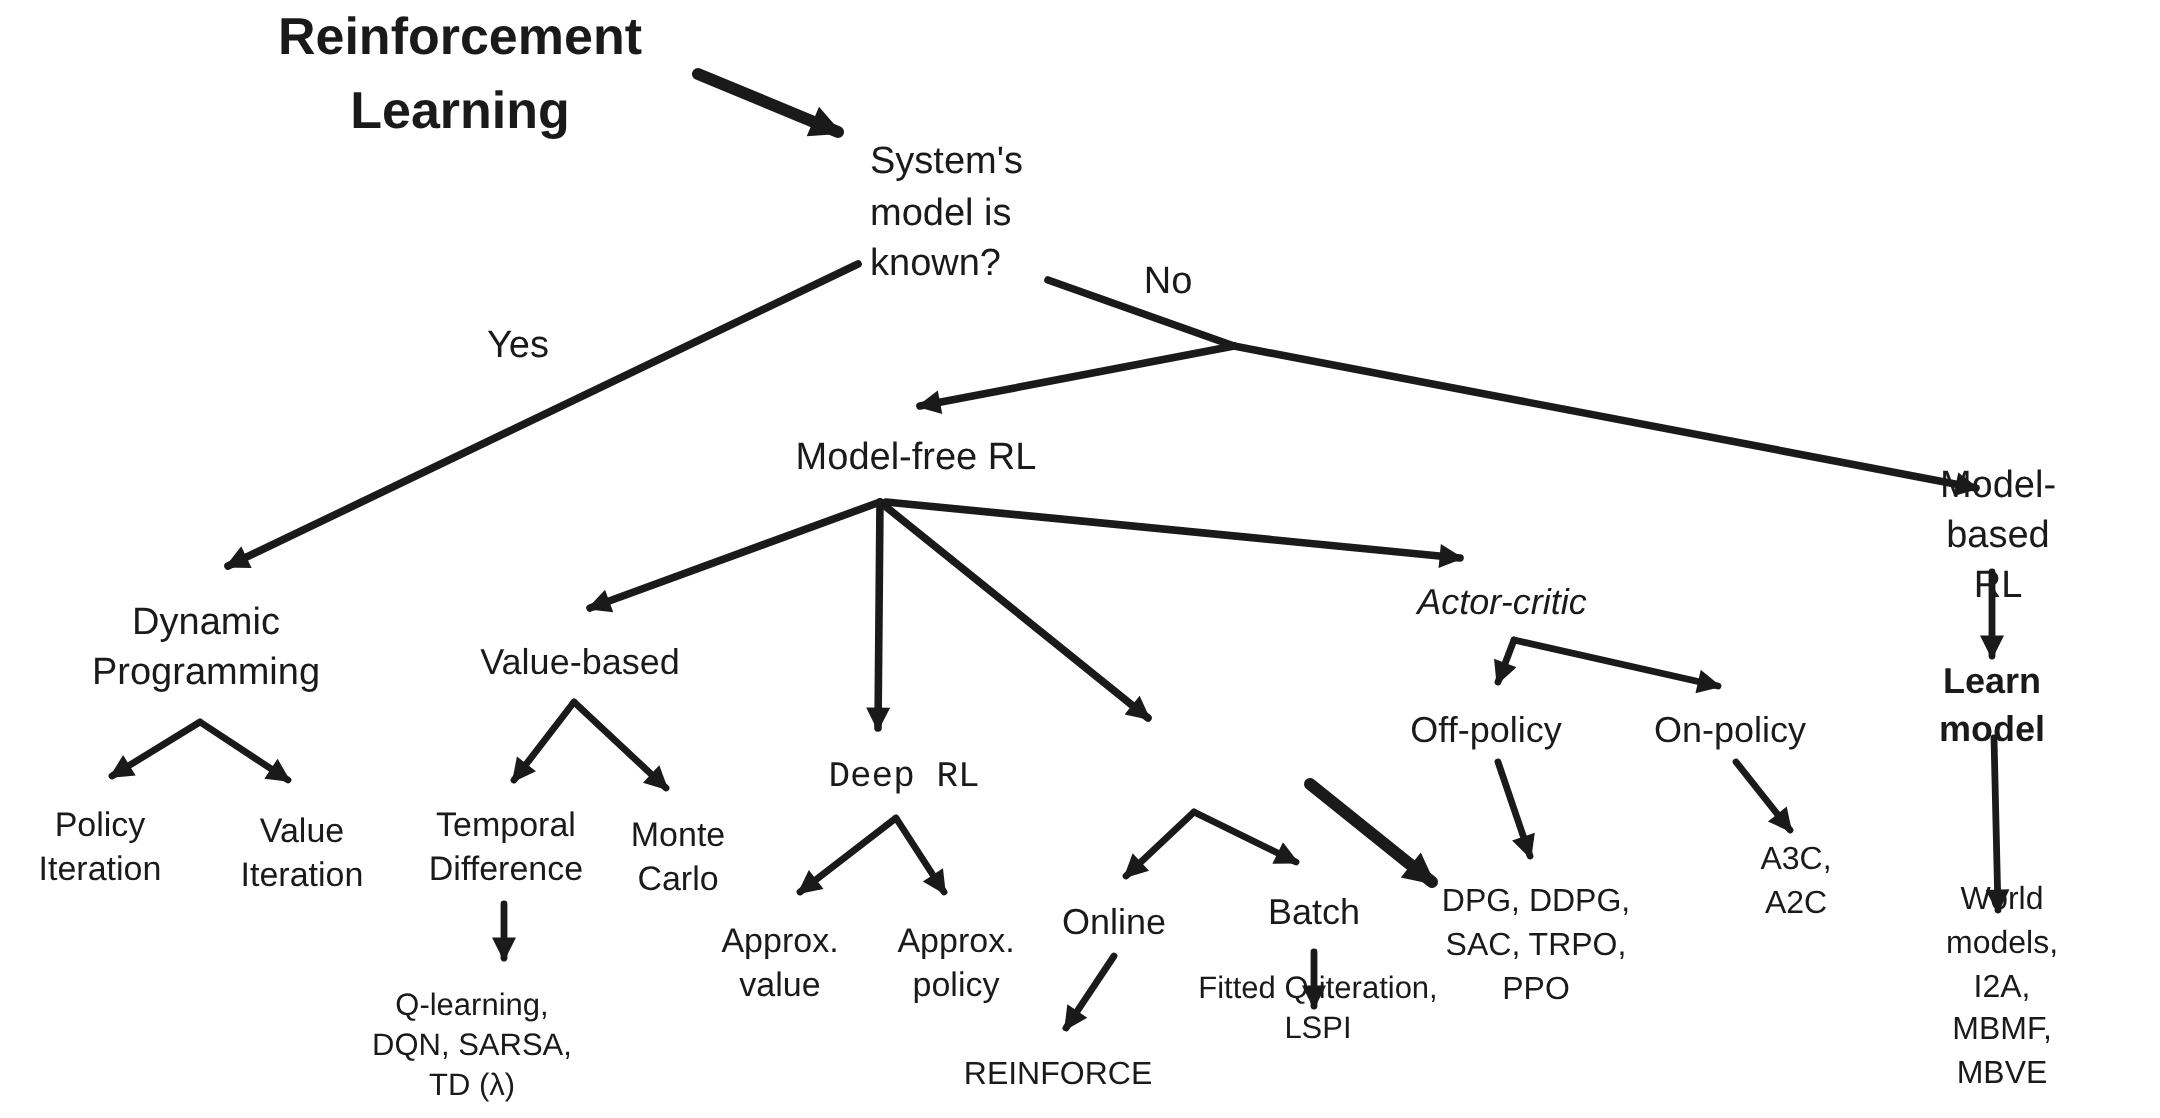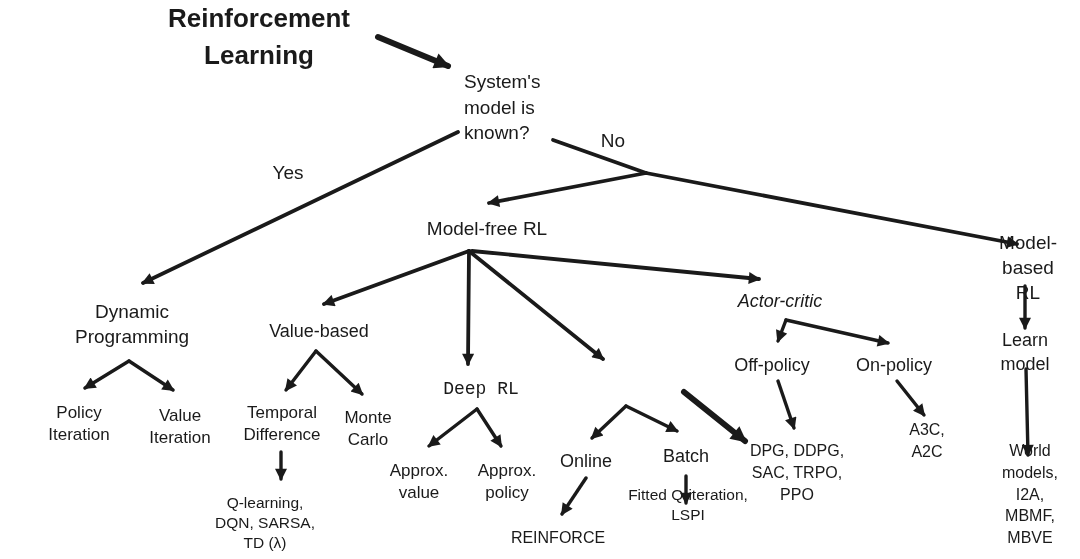--- a/index.html
+++ b/index.html
@@ -4,21 +4,21 @@
 <style>
   html, body { margin: 0; padding: 0; }
   body {
     width: 1080px; height: 559px;
     background: #ffffff;
     position: relative;
     overflow: hidden;
     font-family: "Liberation Sans", sans-serif;
     color: #1a1a1a;
   }
-  #stage { position: absolute; inset: 0; width: 948px; height: 559px; margin-left: 29px; }
+  #stage { position: absolute; inset: 0; width: 948px; height: 559px; }
   svg.edges { position: absolute; left: 0; top: 0; }
   svg.edges line { stroke: #1a1a1a; stroke-linecap: round; }
   svg.edges .w-norm { stroke-width: 3.8; }
   svg.edges .w-fork { stroke-width: 3.4; }
   svg.edges .w-thick { stroke-width: 6; }
   .node {
     position: absolute;
     transform: translate(-50%, -50%);
     text-align: center;
     white-space: pre-line;
@@ -104,21 +104,21 @@
   <div class="node s19" style="left:458px; top:229px;">Model-free RL</div>
   <div class="node s19" style="left:999px; top:268px;">Model-based RL</div>
   <div class="node s19" style="left:103px; top:324px;">Dynamic
 Programming</div>
 
   <div class="node" style="left:290px; top:332px;">Value-based</div>
   <div class="node" style="left:452px; top:390px;font-family:Liberation Mono, monospace;">Deep RL</div>
   <div class="node" style="left:751px; top:302px;font-style:italic;">Actor-critic</div>
   <div class="node" style="left:743px; top:366px;text-align:center;">Off-policy</div>
   <div class="node" style="left:865px; top:366px;">On-policy</div>
-  <div class="node" style="left:996px; top:353px;">Learn model</div>
+  <div class="node" style="left:996px; top:353px;font-weight:bold;">Learn model</div>
 
   <div class="node s17" style="left:50px;  top:424px;">Policy
 Iteration</div>
   <div class="node s17" style="left:151px; top:427px;">Value
 Iteration</div>
   <div class="node s17" style="left:253px; top:424px;">Temporal
 Difference</div>
   <div class="node s17" style="left:339px; top:429px;">Monte
 Carlo</div>
   <div class="node s17" style="left:390px; top:482px;">Approx.

